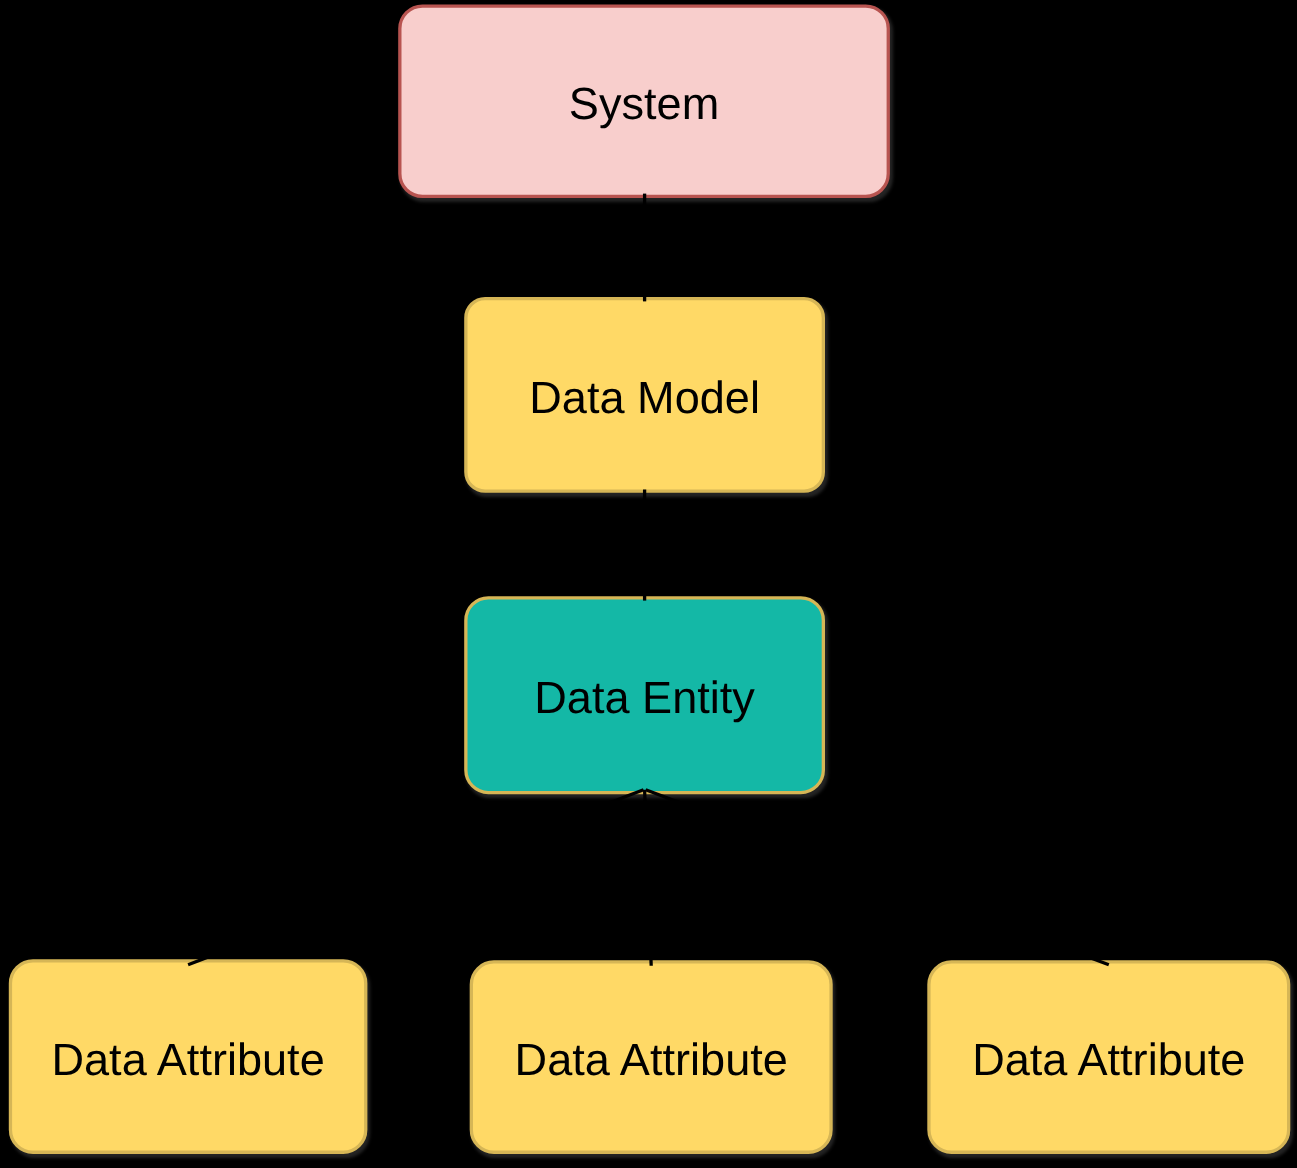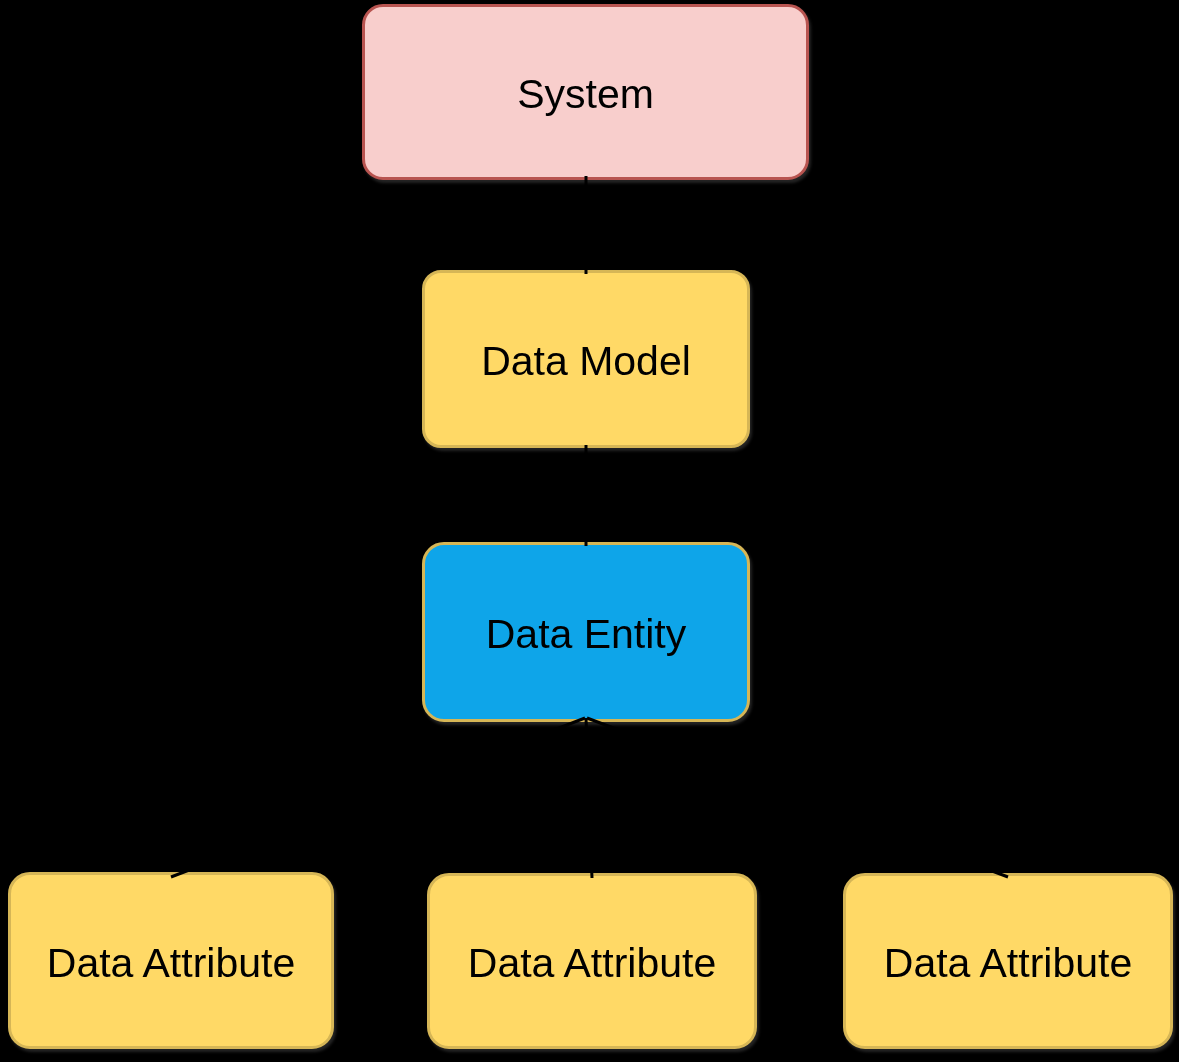--- a/index.html
+++ b/index.html
@@ -47,29 +47,29 @@
     height: 1062px;
     z-index: 2;
     pointer-events: none;
   }
 </style>
 </head>
 <body>
 
 <div class="canvas">
 
-  <div class="node n-system" style="background: rgb(248, 206, 204); border-color: rgb(184, 84, 80); border-radius: 21px;">
+  <div class="node n-system" style="background: rgb(248, 206, 204); border-color: rgb(184, 84, 80);">
     <span class="label">System</span>
   </div>
 
   <div class="node n-model" style="background: rgb(255, 217, 102); border-color: rgb(214, 182, 86); border-radius: 19px;">
     <span class="label">Data Model</span>
   </div>
 
-  <div class="node n-entity" style="background: #0ea5e9; border-color: rgb(214, 182, 86);">
+  <div class="node n-entity" style="background: #14b8a6; border-color: rgb(214, 182, 86);">
     <span class="label">Data Entity</span>
   </div>
 
   <div class="node n-attr1" style="background: rgb(255, 217, 102); border-color: rgb(214, 182, 86);">
     <span class="label">Data Attribute</span>
   </div>
 
   <div class="node n-attr2" style="background: rgb(255, 217, 102); border-color: rgb(214, 182, 86);">
     <span class="label">Data Attribute</span>
   </div>

